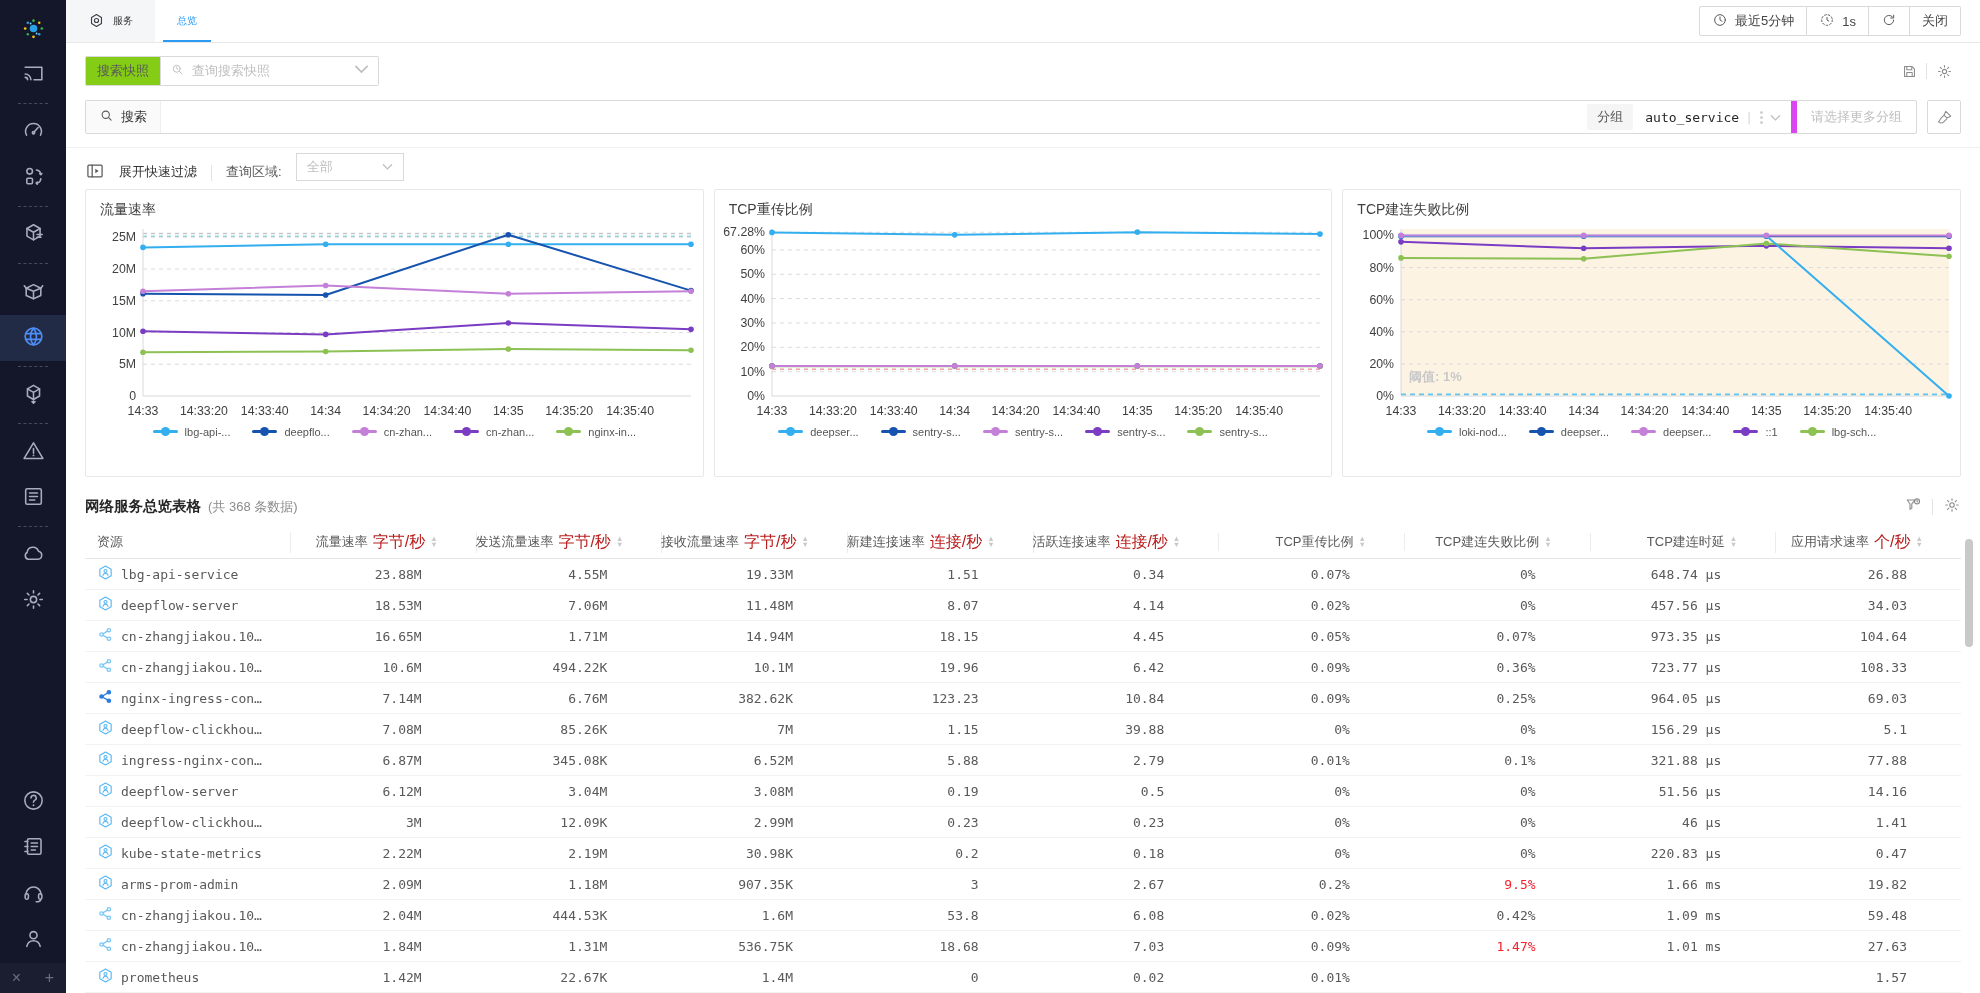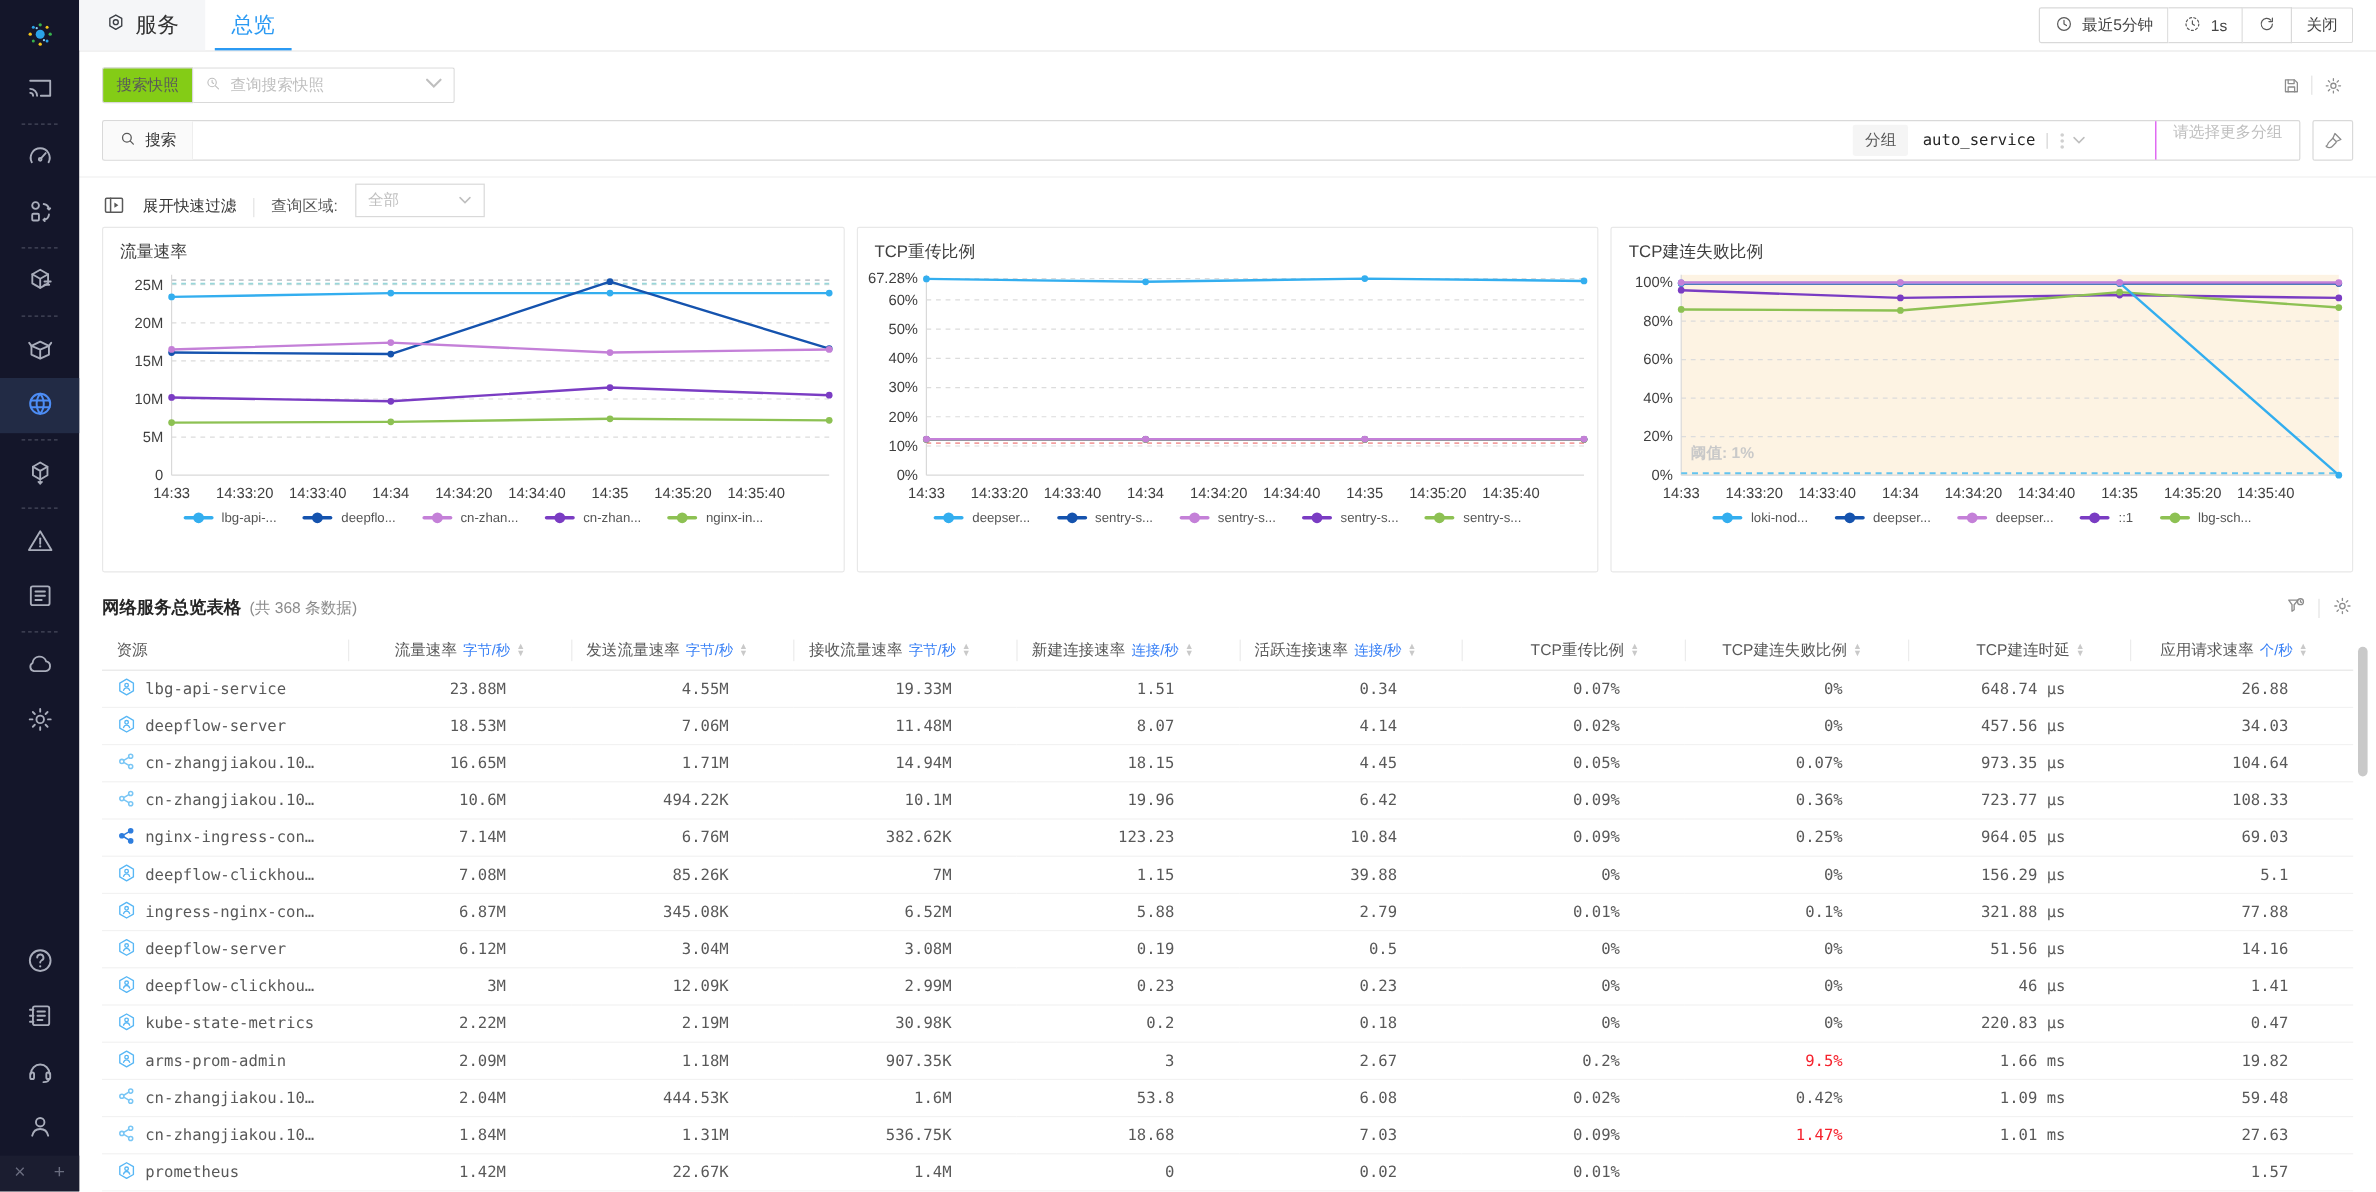--- a/index.html
+++ b/index.html
@@ -18,21 +18,21 @@
   .s-div { width:30px; border-top:1px dashed #474a5c; margin:5px 0; flex:0 0 auto; }
   .s-spacer { flex:1 1 auto; }
   .s-footer { width:66px; height:30px; background:#1b1d30; display:flex; align-items:center;
     justify-content:space-around; color:#6b6e80; font-size:16px; flex:0 0 30px; }
   .s-footer span { cursor:pointer; padding:0 6px; }
 
   
   .main { width:1914px; display:flex; flex-direction:column; }
 
   .topbar { height:50px; border-bottom:1px solid #e8e8e8; display:flex; align-items:stretch; background:#fff; }
-  .tab { display:flex; align-items:center; gap:8px; padding:0 22px; font-size:18px; color:#333;
+  .tab { display:flex; align-items:center; gap:8px; padding:0 22px; font-size:10px; color:#333;
     cursor:pointer; position:relative; }
   .tab svg { width:17px; height:17px; color:#3b3f45; }
   .tab.inactive { background:#f5f6f8; }
   .tab.active { color:#2b9af3; }
   .tab.active::after { content:""; position:absolute; left:8px; right:8px; bottom:0; height:2px; background:#2b9af3; }
   .topbar-right { margin-left:auto; display:flex; align-items:center; padding-right:19px; }
   .tb-btn { height:30px; display:flex; align-items:center; gap:7px; padding:0 12px;
     border:1px solid #d9d9d9; border-left:none; color:#454545; cursor:pointer; background:#fff; }
   .tb-btn:first-child { border-left:1px solid #d9d9d9; border-radius:2px 0 0 2px; }
   .tb-btn:last-child { border-radius:0 2px 2px 0; }
@@ -59,22 +59,22 @@
   .search-chip svg { width:15px; height:15px; color:#595959; }
   .search-empty { flex:1; height:100%; cursor:text; }
   .grp-label { height:26px; display:flex; align-items:center; padding:0 10px; background:#f5f5f5;
     color:#595959; border-radius:2px; margin-right:8px; }
   .grp-sel { display:flex; align-items:center; gap:6px; padding:0 10px 0 4px; color:#262626;
     font-family:"DejaVu Sans Mono","Liberation Mono",monospace; cursor:pointer; }
   .grp-sel .bar { color:#d9d9d9; }
   .grp-sel svg { width:11px; height:8px; color:#bfbfbf; }
   .dots { display:inline-flex; flex-direction:column; gap:2px; margin:0 1px; }
   .dots i { width:3px; height:3px; border-radius:50%; background:#d0d0d0; }
-  .grp-more { border-left:1px solid #d946ef; align-self:stretch; display:flex; align-items:flex-start;
-    padding:0 14px; color:#bfbfbf; cursor:pointer;margin-left:48px; }
+  .grp-more { border-left:6px solid #d946ef; align-self:stretch; display:flex; align-items:center;
+    padding:0 14px; color:#bfbfbf; cursor:pointer; }
   .brush-box { width:34px; height:34px; border:1px solid #d9d9d9; border-radius:2px; display:flex;
     align-items:center; justify-content:center; color:#8c8c8c; cursor:pointer; background:#fff; }
   .brush-box svg { width:17px; height:17px; }
 
   .filter-row { height:38px; margin-top:10px; border-top:1px solid #f0f0f0; display:flex; align-items:flex-end;
     padding:0 19px; gap:14px; }
   .exp-ic { width:20px; height:20px; color:#595959; cursor:pointer; }
   .exp-label { color:#333; cursor:pointer; }
   .f-div { width:1px; height:16px; background:#e3e3e3; }
   .f-label { color:#595959; }
@@ -104,21 +104,21 @@
   .tbl-icons { margin-left:auto; display:flex; align-items:center; gap:10px; color:#8c8c8c; }
   .tbl-icons svg { width:18px; height:18px; cursor:pointer; }
 
   table { width:100%; border-collapse:collapse; table-layout:fixed; margin-top:4px; }
   th { height:32px; border-bottom:1px solid #e6e6e6; font-weight:normal; color:#595959; font-size:13px;
     white-space:nowrap; cursor:pointer; }
   th .th-in { display:flex; align-items:center; }
   th.num .th-in { justify-content:flex-end; padding-right:38px; }
   th.res .th-in { padding-left:12px; }
   th + th .th-in { border-left:1px solid #ececec; }
-  .th-unit { color:#3b82f6; font-size:12px; margin-left:5px; }
+  .th-unit { color:#b91c1c; font-size:16px; margin-left:5px; }
   .sort { display:inline-flex; flex-direction:column; margin-left:5px; color:#c9c9c9; }
   .sort i { font-style:normal; font-size:7.5px; line-height:6px; }
   td { height:31px; border-bottom:1px solid #f2f2f2; white-space:nowrap; overflow:hidden;
     font-family:"DejaVu Sans Mono","Liberation Mono",monospace; font-size:13px; color:#595959; }
   td.num { text-align:right; padding-right:54px; }
   td.res { padding-left:12px; }
   td.res .res-in { display:flex; align-items:center; gap:7px; }
   td.res svg { width:17px; height:17px; flex:0 0 auto; }
   td .red { color:#f5222d; }
   .scroll-thumb { position:absolute; right:-12px; top:48px; width:8px; height:108px; border-radius:4px;

